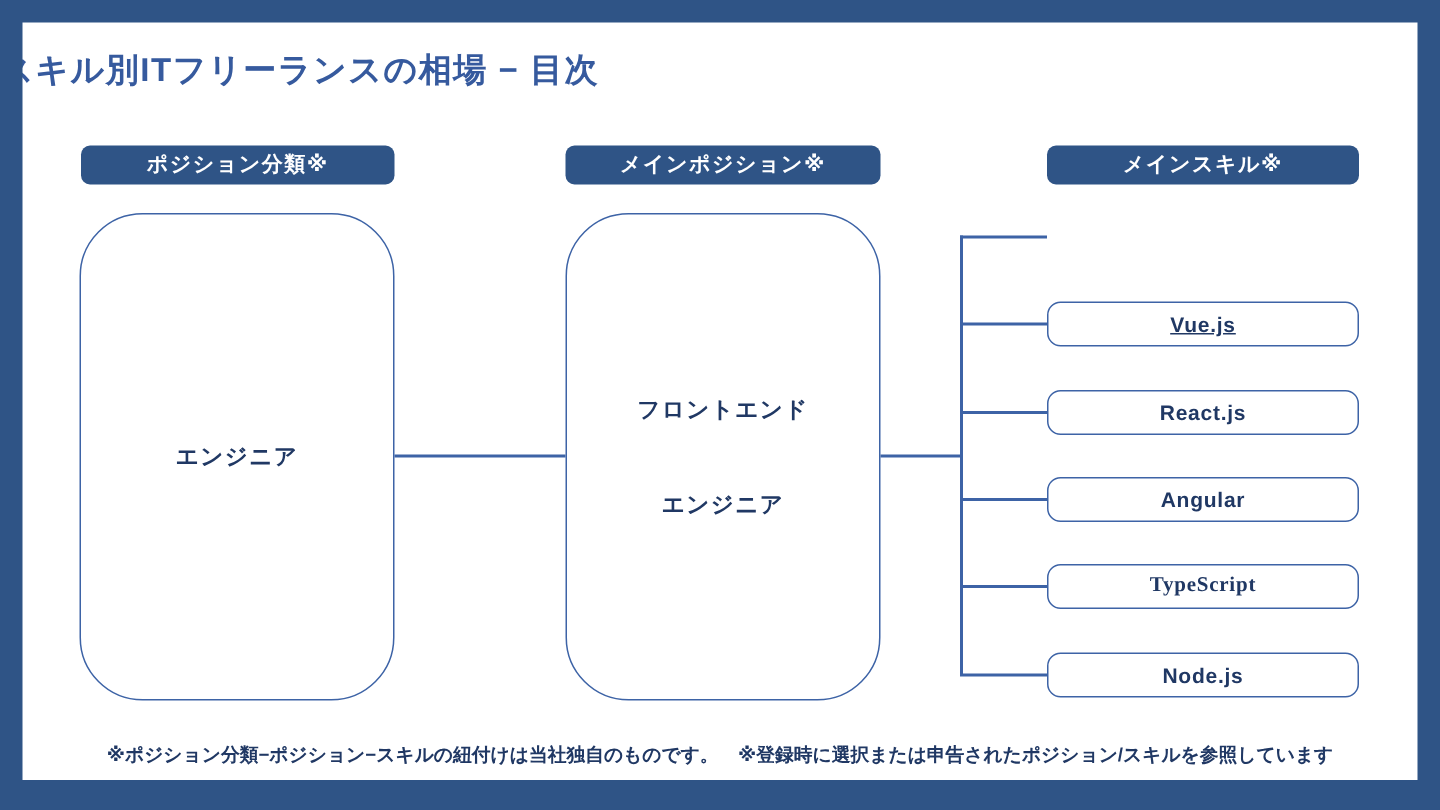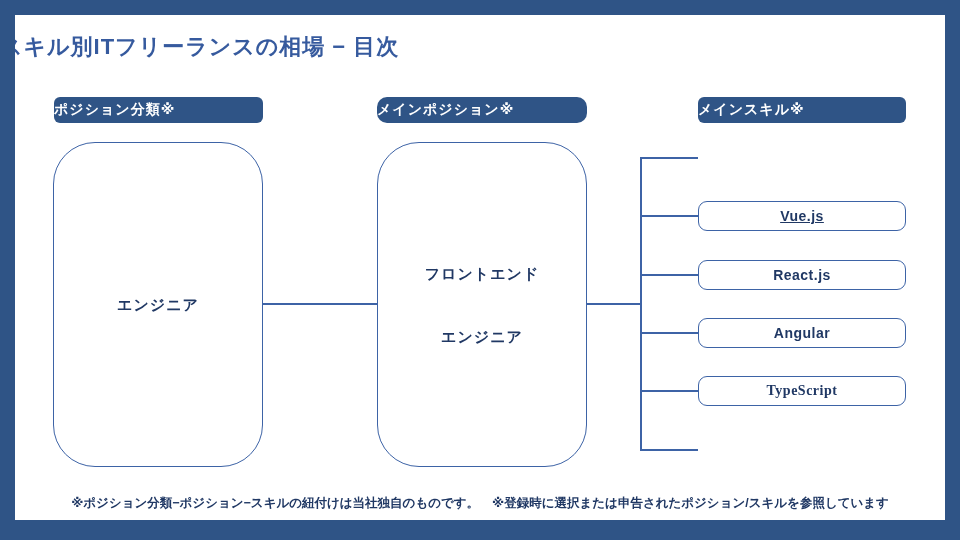--- a/index.html
+++ b/index.html
@@ -36,23 +36,24 @@
     top: 97px;
     height: 26px;
     background: var(--pill, #2f5486);
     border-radius: 6px;
     color: #ffffff;
     font-size: 14px;
     font-weight: bold;
     letter-spacing: 1px;
     display: flex;
     align-items: center;
+    justify-content: center;
   }
   .pill.p1 { left: 54px;  width: 209px; }
-  .pill.p2 { left: 377px; width: 210px; border-radius: 10px; }
+  .pill.p2 { left: 377px; width: 210px; }
   .pill.p3 { left: 698px; width: 208px; }
   .bignode {
     position: absolute;
     top: 142px;
     width: 210px;
     height: 325px;
     box-sizing: border-box;
     border: 1.5px solid var(--line, #3d63a6);
     border-radius: 42px;
     background: #ffffff;
@@ -145,18 +146,21 @@
   </div>
   <div class="skill" style="top:260px;">
     <span>React.js</span>
   </div>
   <div class="skill" style="top:318px;">
     <span>Angular</span>
   </div>
   <div class="skill" style="top:376px;font-family:Liberation Serif, serif;">
     <span>TypeScript</span>
   </div>
+  <div class="skill" style="top:435px;">
+    <span>Node.js</span>
+  </div>
 
   <div class="footer">
     <span>※ポジション分類−ポジション−スキルの紐付けは当社独自のものです。</span><span class="gap"></span><span>※登録時に選択または申告されたポジション/スキルを参照しています</span>
   </div>
 
 </div>
 
 </body></html>

